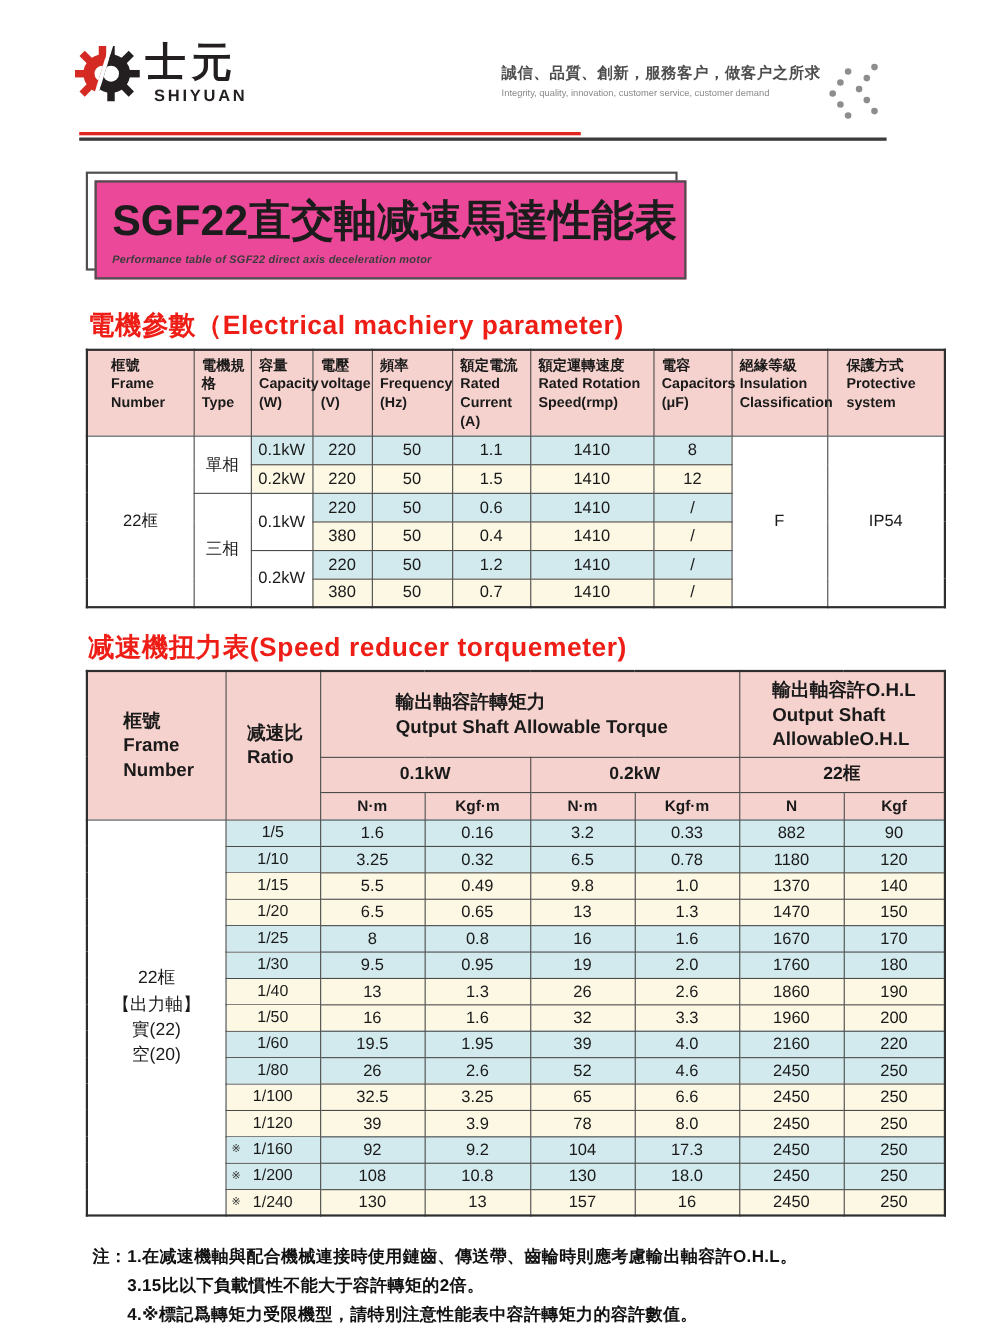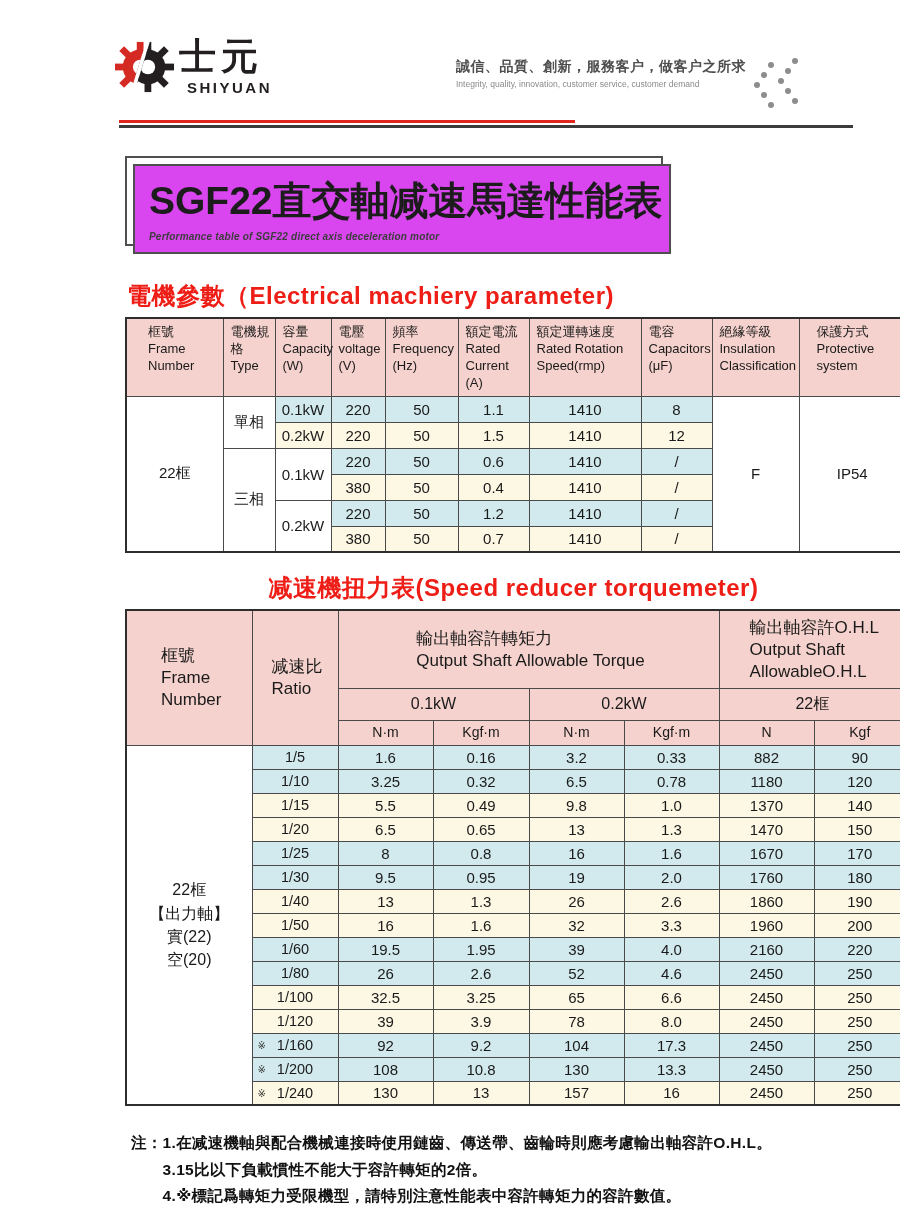--- a/index.html
+++ b/index.html
@@ -2,21 +2,21 @@
 <html><head>
 <meta charset="utf-8">
 <style>
   * { margin:0; padding:0; box-sizing:border-box; }
   html,body { background:#ffffff; }
   body {
     width:900px; height:1207px;
     font-family:"Liberation Sans","DejaVu Sans",sans-serif;
     color:#1a1a1a;
   }
-  .page { position:relative; width:900px; height:1207px; overflow:hidden; background:#fff;padding-left:47px; }
+  .page { position:relative; width:900px; height:1207px; overflow:hidden; background:#fff; }
 
   
   .header { display:flex; justify-content:space-between; align-items:flex-start; padding:36px 88px 0 68px; }
   .logo { display:flex; align-items:flex-start; }
   .logo svg { width:60px; height:62px; }
   .logo-text { margin-left:4px; margin-top:2px; }
   .brand-cjk { font-size:37px; font-weight:bold; letter-spacing:5px; line-height:1; color:#231f20; }
   .brand-en { font-size:15px; font-weight:bold; letter-spacing:2.5px; color:#231f20; margin:4px 0 0 8px; }
   .header-right { display:flex; align-items:flex-start; gap:8px; margin-top:22px; }
   .slogan { text-align:left; }
@@ -25,33 +25,33 @@
   .dots { position:relative; width:58px; height:52px; flex:0 0 auto; }
   .dot { position:absolute; width:6px; height:6px; border-radius:50%; background:#8d8d8d; }
 
   .rules { position:relative; margin:10px 72px 0 72px; height:9px; }
   .rule-red  { position:absolute; top:0; left:0; width:456px; height:3px; background:#e0271f; }
   .rule-dark { position:absolute; top:5px; left:0; width:734px; height:3px; background:#3c3c3c; }
 
   
   .title-block { position:relative; margin:27px 0 0 78px; width:548px; height:100px; }
   .frame-back  { position:absolute; top:0; left:0; width:538px; height:90px; border:2px solid #4f4f4f; background:#fff; }
-  .frame-front { position:absolute; top:8px; left:8px; width:538px; height:90px; border:2px solid #4f4f4f; background:#d946ef; padding:8px 0 0 14px; }
+  .frame-front { position:absolute; top:8px; left:8px; width:538px; height:90px; border:2px solid #4f4f4f; background:#ec4899; padding:8px 0 0 14px; }
   .title-main { font-size:39px; font-weight:bold; letter-spacing:0; color:#1c1c1c; white-space:nowrap; }
   .title-sub  { font-size:10px; font-weight:bold; font-style:italic; color:#3d3d3d; margin-top:3px; letter-spacing:0.2px; }
 
   
   .section-heading { margin-left:80px; font-size:24px; font-weight:bold; color:#ee1d16; letter-spacing:0.5px; }
   .sh1 { margin-top:24px; margin-bottom:5px; }
-  .sh2 { margin-top:19px; margin-bottom:5px;text-align:center; }
+  .sh2 { margin-top:19px; margin-bottom:5px; }
 
   
   table { border-collapse:collapse; table-layout:fixed; margin-left:78px; border:2px solid #2e2e2e; }
   th, td { border:1px solid #4a4a4a; }
-  th { background:#f5d2cd; font-weight:normal; vertical-align:top; text-align:left; padding:5px 3px 4px 7px; line-height:1.3; }
+  th { background:#f5d2cd; font-weight:bold; vertical-align:top; text-align:left; padding:5px 3px 4px 7px; line-height:1.3; }
   th .hl, .pre { white-space:pre-line; }
   td.val { text-align:center; vertical-align:middle; font-size:15px; }
   .tone-blue  { background:#d2eaee; }
   .tone-cream { background:#fdf8e3; }
   .white { background:#ffffff; }
 
   
   .t1 { width:780px; }
   .t1 th { font-size:13px; height:72px; }
   .t1 th.pad-lg { padding-left:21px; }
@@ -449,21 +449,21 @@
           <td class="val tone-blue">2450</td>
           <td class="val tone-blue">250</td>
         </tr>
 
         <tr class="tone-blue">
 
           <td class="ratio-cell tone-blue"><span class="mark">※</span><span>1/200</span></td>
           <td class="val tone-blue">108</td>
           <td class="val tone-blue">10.8</td>
           <td class="val tone-blue">130</td>
-          <td class="val tone-blue">13.3</td>
+          <td class="val tone-blue">18.0</td>
           <td class="val tone-blue">2450</td>
           <td class="val tone-blue">250</td>
         </tr>
 
         <tr class="tone-cream">
 
           <td class="ratio-cell tone-cream"><span class="mark">※</span><span>1/240</span></td>
           <td class="val tone-cream">130</td>
           <td class="val tone-cream">13</td>
           <td class="val tone-cream">157</td>

